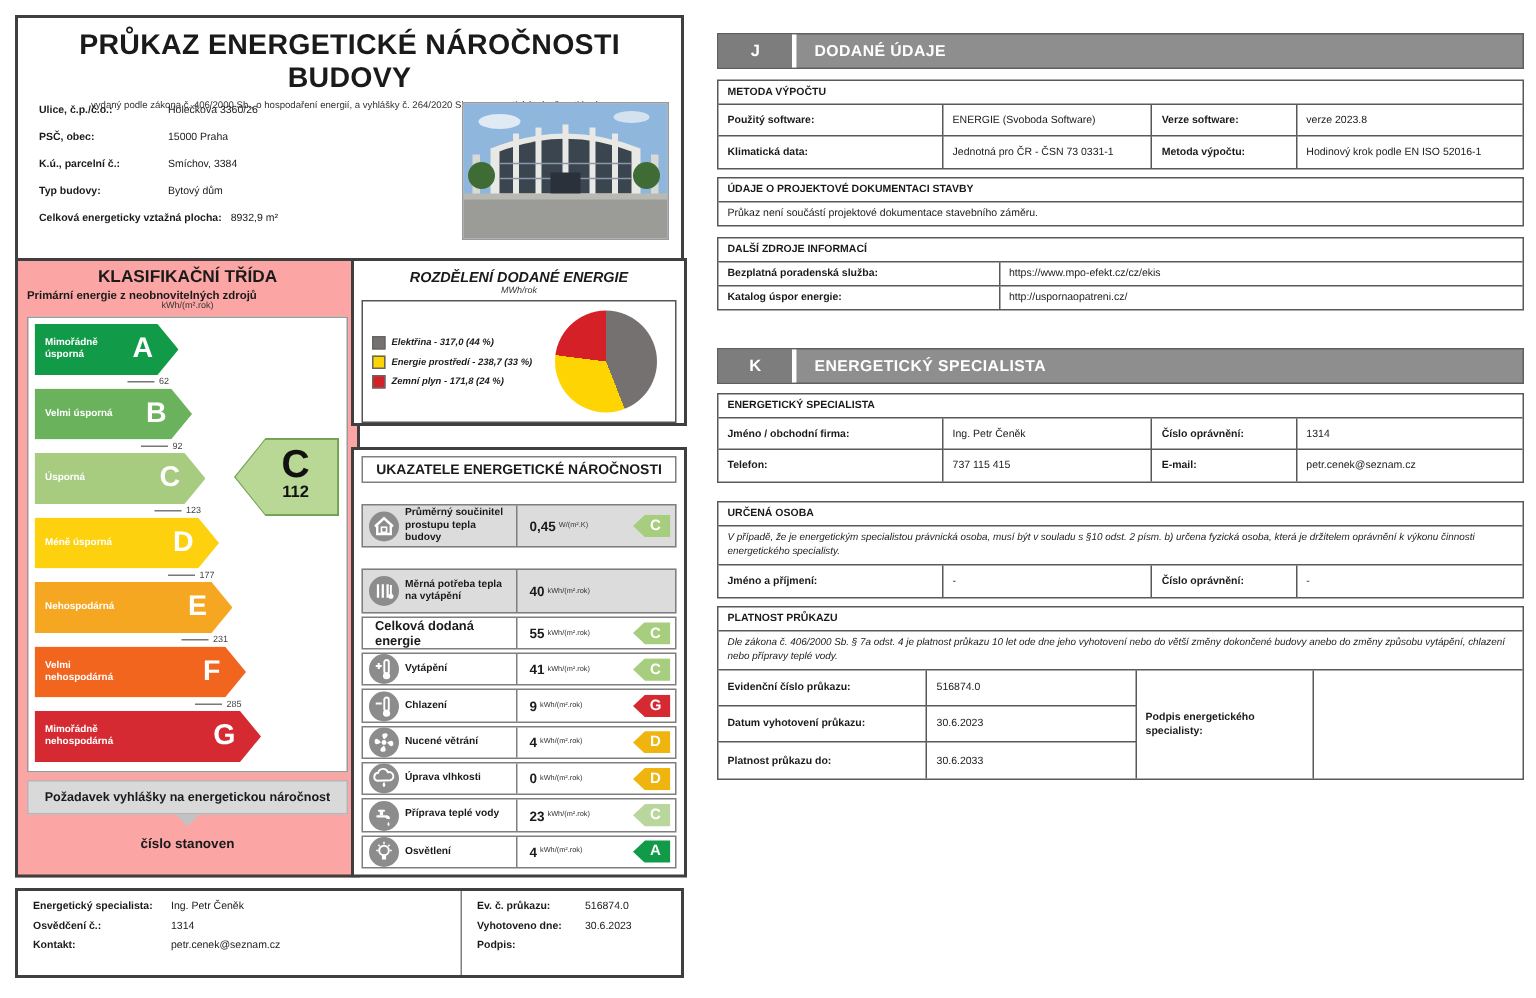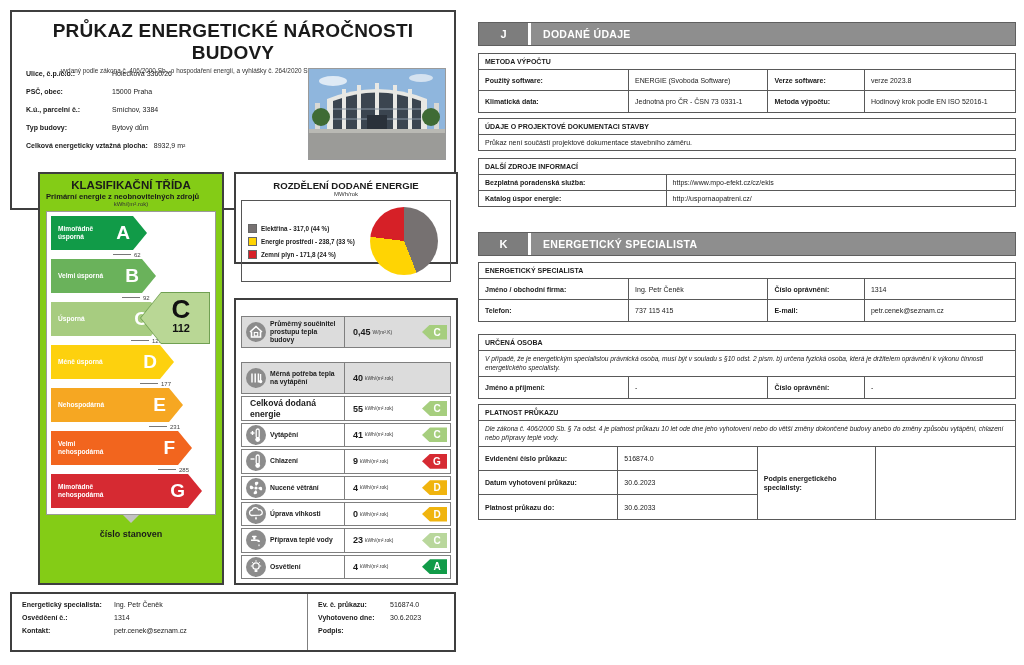--- a/index.html
+++ b/index.html
@@ -15,42 +15,42 @@
   .doc-title { text-align:center; font-size:19px; font-weight:bold; letter-spacing:.2px; margin-top:8px; }
   .doc-subtitle { text-align:center; font-size:6.4px; color:#333; margin-top:3px; }
   .bld-rows { position:absolute; left:14px; top:58px; width:280px; }
   .bld-row { display:flex; font-size:7px; margin-bottom:11px; }
   .bld-row .lbl { font-weight:bold; width:86px; flex:none; }
   .bld-row .val { }
   .bld-row.wide .lbl { width:auto; margin-right:6px; }
   #photo-frame { right:8px; top:56px; width:138px; height:92px; border:1px solid #9a9a9a; background:#cfd8e2; }
 
   
-  #class-box { left:10px; top:172px; width:186px; height:413px; background:#84cc16; padding:5px 6px;margin-left:28px; }
+  #class-box { left:10px; top:172px; width:230px; height:413px; background:#fca5a5; padding:5px 6px; }
   .class-title { text-align:center; font-weight:bold; font-size:11.5px; }
   .class-sub { font-weight:bold; font-size:7.6px; margin-top:1px; }
   .class-unit { text-align:center; font-size:6px; color:#333; }
   #scale-panel { position:relative; margin-top:4px; height:304px; background:#fff; border:1px solid #9a9a9a; padding:4px 4px; }
   .scale-arrow { position:relative; height:34px; color:#fff; clip-path:polygon(0 0, calc(100% - 14px) 0, 100% 50%, calc(100% - 14px) 100%, 0 100%); display:flex; align-items:center; }
   .scale-arrow .cls-label { font-size:6.6px; font-weight:bold; line-height:1.15; padding-left:7px; width:62px; }
   .scale-arrow .cls-letter { position:absolute; right:17px; top:50%; transform:translateY(-50%); font-size:19px; font-weight:bold; }
   .cw0{width:96px;} .cw1{width:105px;} .cw2{width:114px;} .cw3{width:123px;} .cw4{width:132px;} .cw5{width:141px;} .cw6{width:151px;}
   .threshold { height:9px; display:flex; align-items:center; font-size:6px; color:#444; }
   .threshold .tick { width:18px; border-top:1px solid #777; margin-right:3px; }
   .t0{margin-left:62px;} .t1{margin-left:71px;} .t2{margin-left:80px;} .t3{margin-left:89px;} .t4{margin-left:98px;} .t5{margin-left:107px;}
   #current-arrow-outer { position:absolute; right:5px; top:80px; width:70px; height:52px; background:#70a052; clip-path:polygon(0 50%, 21px 0, 100% 0, 100% 100%, 21px 100%); }
   #current-arrow-inner { position:absolute; left:1px; top:1px; right:1px; bottom:1px; background:#b9d795; clip-path:polygon(0 50%, 20px 0, 100% 0, 100% 100%, 20px 100%); text-align:center; color:#111; }
   #current-arrow-inner .cur-letter { font-size:26px; font-weight:bold; line-height:1.05; margin-top:3px; margin-left:12px; }
   #current-arrow-inner .cur-value { font-size:11px; font-weight:bold; line-height:1; margin-left:12px; }
   #req-box { margin-top:5px; background:#d9d9d9; border:1px solid #b5b5b5; text-align:center; font-weight:bold; font-size:8.4px; padding:5px 2px; line-height:1.25; }
   #req-tri { width:0; height:0; margin:0 auto; border-left:8px solid transparent; border-right:8px solid transparent; border-top:8px solid #c2c2c2; }
   #req-value { text-align:center; font-weight:bold; font-size:9px; margin-top:6px; }
 
   
-  #pie-box { left:234px; top:172px; width:224px; height:92px; padding:4px 5px; }
+  #pie-box { left:234px; top:172px; width:224px; height:112px; padding:4px 5px;font-style:italic; }
   .pie-title { text-align:center; font-weight:bold; font-size:9.6px; margin-top:2px; }
   .pie-unit { text-align:center; font-size:6px; color:#333; }
   #pie-panel { margin-top:3px; border:1px solid #555; height:82px; display:flex; align-items:center; padding:4px 6px; }
   #legend { flex:1; }
   .legend-item { display:flex; align-items:center; font-size:6.3px; font-weight:bold; margin:4px 0; }
   .legend-swatch { width:9px; height:9px; margin-right:4px; border:1px solid #666; flex:none; }
   #pie-chart { width:68px; height:68px; border-radius:50%; flex:none; margin-right:6px; }
 
   
   #ind-box { left:234px; top:298px; width:224px; height:287px; padding:4px 5px; display:flex; flex-direction:column; gap:2px; }
@@ -219,20 +219,21 @@
       </div>
 
       <div id="current-arrow-outer">
         <div id="current-arrow-inner">
           <div class="cur-letter">C</div>
           <div class="cur-value">112</div>
         </div>
       </div>
     </div>
 
+    <div id="req-box">Požadavek vyhlášky na energetickou náročnost</div>
     <div id="req-tri"></div>
     <div id="req-value">číslo stanoven</div>
   </div>
 
   <div class="abs hardbox" id="pie-box">
     <div class="pie-title">ROZDĚLENÍ DODANÉ ENERGIE</div>
     <div class="pie-unit">MWh/rok</div>
     <div id="pie-panel">
       <div id="legend">
         <div class="legend-item">
@@ -246,20 +247,21 @@
         <div class="legend-item">
             <span class="legend-swatch" style="background-color: rgb(214, 32, 39);"></span>
             <span>Zemní plyn - 171,8 (24 %)</span>
           </div>
       </div>
       <div id="pie-chart" style="background: conic-gradient(rgb(118, 113, 113) 0%, rgb(118, 113, 113) 44%, rgb(255, 212, 3) 44%, rgb(255, 212, 3) 77%, rgb(214, 32, 39) 77%, rgb(214, 32, 39) 101%);"></div>
     </div>
   </div>
 
   <div class="abs hardbox" id="ind-box">
+    <div class="ind-title">UKAZATELE ENERGETICKÉ NÁROČNOSTI</div>
 
     <div class="ind-row tall gray">
       <span class="ind-icon">
         <svg width="22" height="22" viewBox="0 0 22 22">
             <circle cx="11" cy="11" r="10" fill="#8c8c8c"></circle>
             <path d="M5 11 L11 5.5 L17 11" fill="none" stroke="#fff" stroke-width="1.6"></path>
             <path d="M6.5 10.5 V16 H15.5 V10.5" fill="none" stroke="#fff" stroke-width="1.6"></path>
             <rect x="9.3" y="11.5" width="3.4" height="3.4" fill="none" stroke="#fff" stroke-width="1.1"></rect>
           </svg>
       </span>

